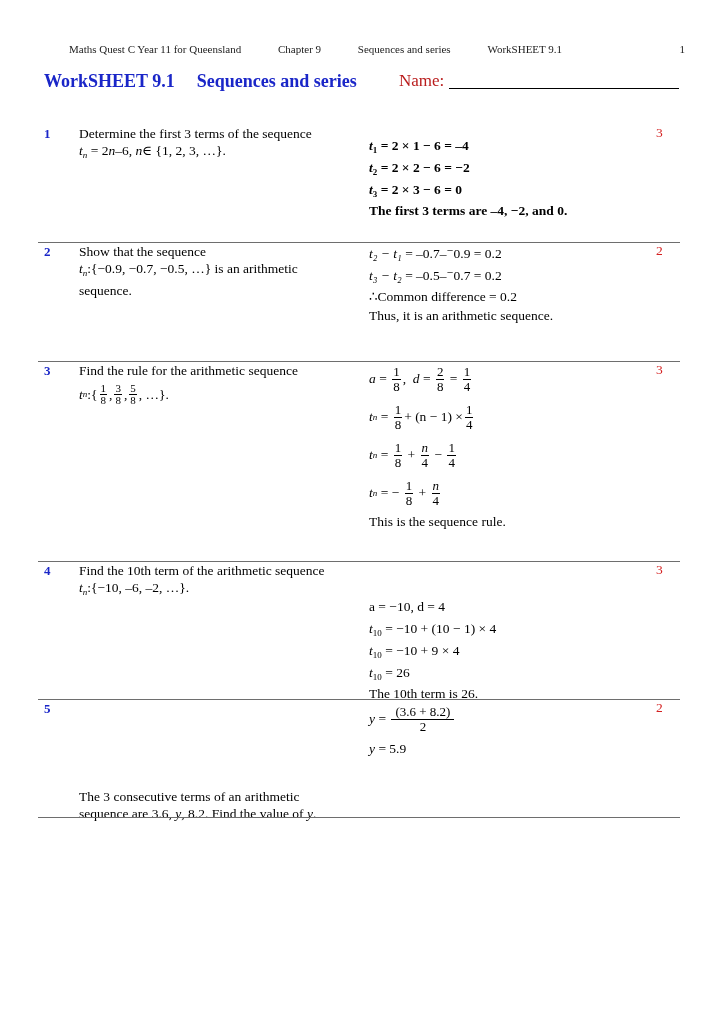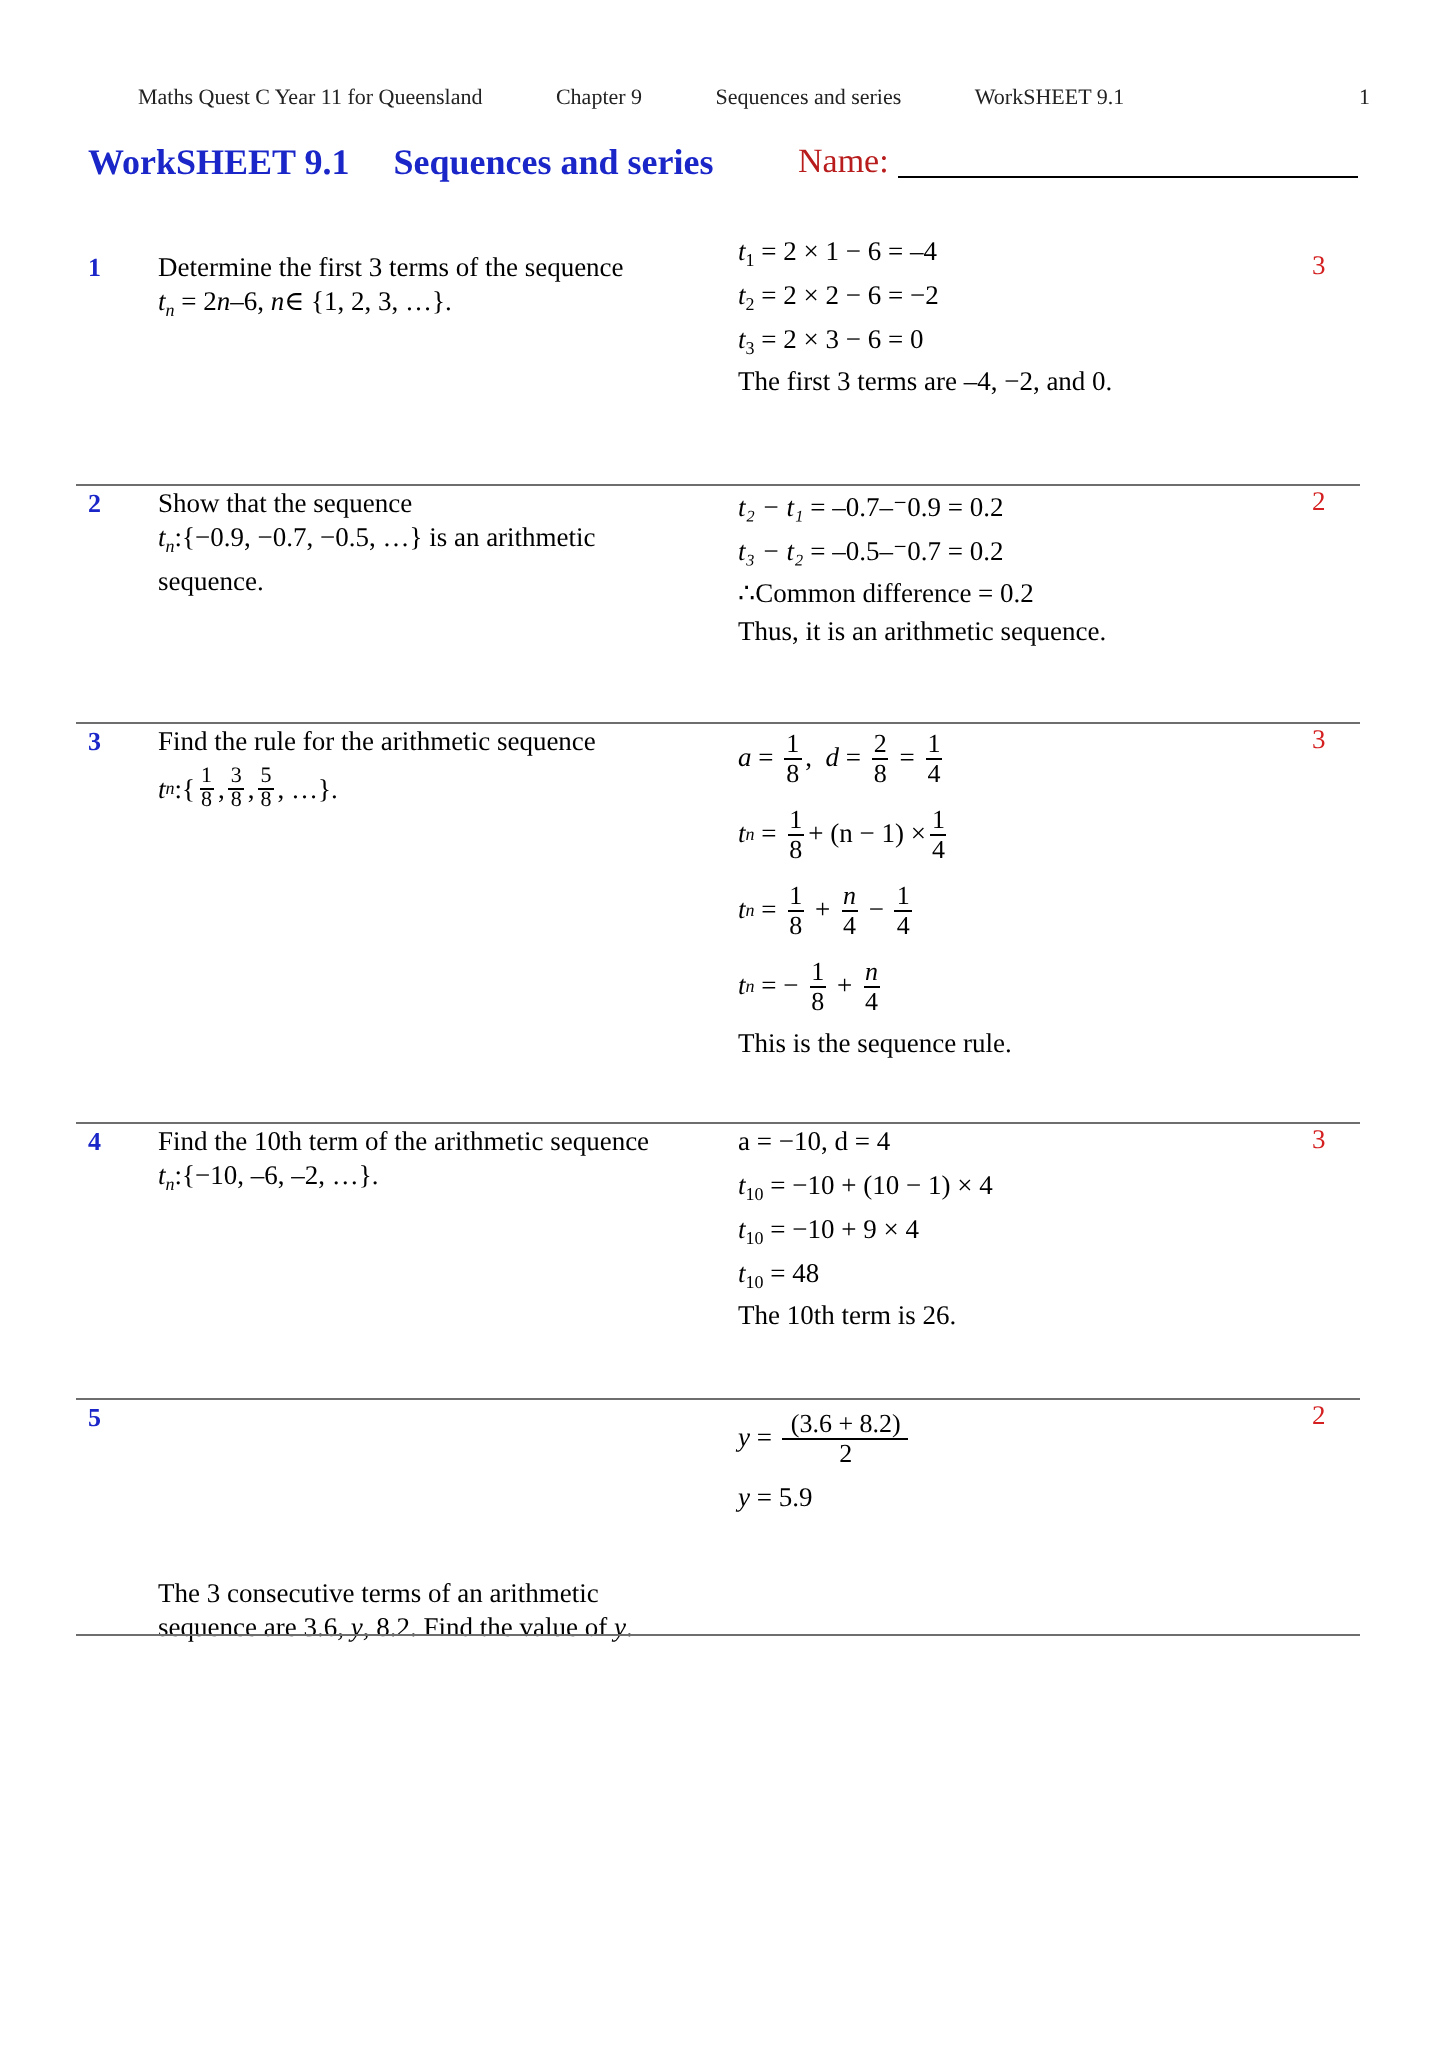--- a/index.html
+++ b/index.html
@@ -76,21 +76,21 @@
   <span class="name-label">Name:</span>
   <div class="name-line"></div>
 </div>
 
 <div class="q-num" style="top:126px;">1</div>
 <div class="q-text" style="top:125px;">
   <div>Determine the first 3 terms of the sequence</div>
   <div><i>t</i><sub><i>n</i></sub><span> = 2</span><i>n</i><span>–6, </span><i>n</i><span>∈ {1, 2, 3, …}.</span></div>
 </div>
 <div class="marks" style="top:125px;">3</div>
-<div class="sol" style="top:115px;">
+<div class="sol" style="top:135px;font-weight:bold;">
   <div class="line"><i>t</i><sub>1</sub><span> = 2 × 1 − 6 = –4</span></div>
   <div class="line"><i>t</i><sub>2</sub><span> = 2 × 2 − 6 = −2</span></div>
   <div class="line"><i>t</i><sub>3</sub><span> = 2 × 3 − 6 = 0</span></div>
   <div class="text-line">The first 3 terms are –4, −2, and 0.</div>
 </div>
 
 <div class="sep" style="top:242px;"></div>
 
 <div class="q-num" style="top:244px;">2</div>
 <div class="q-text" style="top:243px;">
@@ -181,24 +181,24 @@
 
 <div class="sep" style="top:561px;"></div>
 
 <div class="q-num" style="top:563px;">4</div>
 <div class="q-text" style="top:562px;">
   <div>Find the 10th term of the arithmetic sequence</div>
   <div><i>t</i><sub><i>n</i></sub><span>:{−10, –6, –2, …}.</span></div>
 </div>
 <div class="marks" style="top:562px;">3</div>
 <div class="sol" style="top:560px;">
-  <div class="line" style="font-style:normal;">a = −10, d = 4</div>
+  <div class="line" style="font-style:normal;margin-top:36px;">a = −10, d = 4</div>
   <div class="line"><i>t</i><sub>10</sub><span> = −10 + (10 − 1) × 4</span></div>
   <div class="line"><i>t</i><sub>10</sub><span> = −10 + 9 × 4</span></div>
-  <div class="line"><i>t</i><sub>10</sub><span> = 48</span></div>
+  <div class="line"><i>t</i><sub>10</sub><span> = 26</span></div>
   <div class="text-line">The 10th term is 26.</div>
 </div>
 
 <div class="sep" style="top:699px;"></div>
 
 <div class="q-num" style="top:701px;">5</div>
 <div class="q-text" style="top:740px;margin-top:48px;">
   <div>The 3 consecutive terms of an arithmetic</div>
   <div><span>sequence are 3.6, </span><i>y</i><span>, 8.2. Find the value of </span><i>y</i><span>.</span></div>
 </div>

